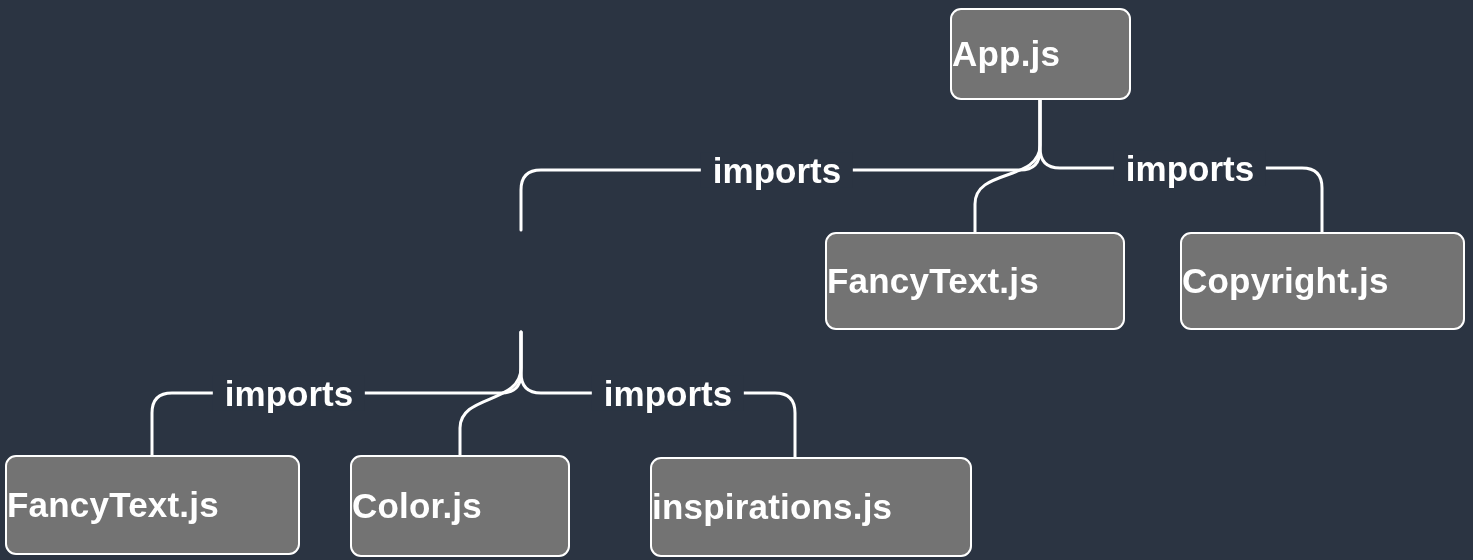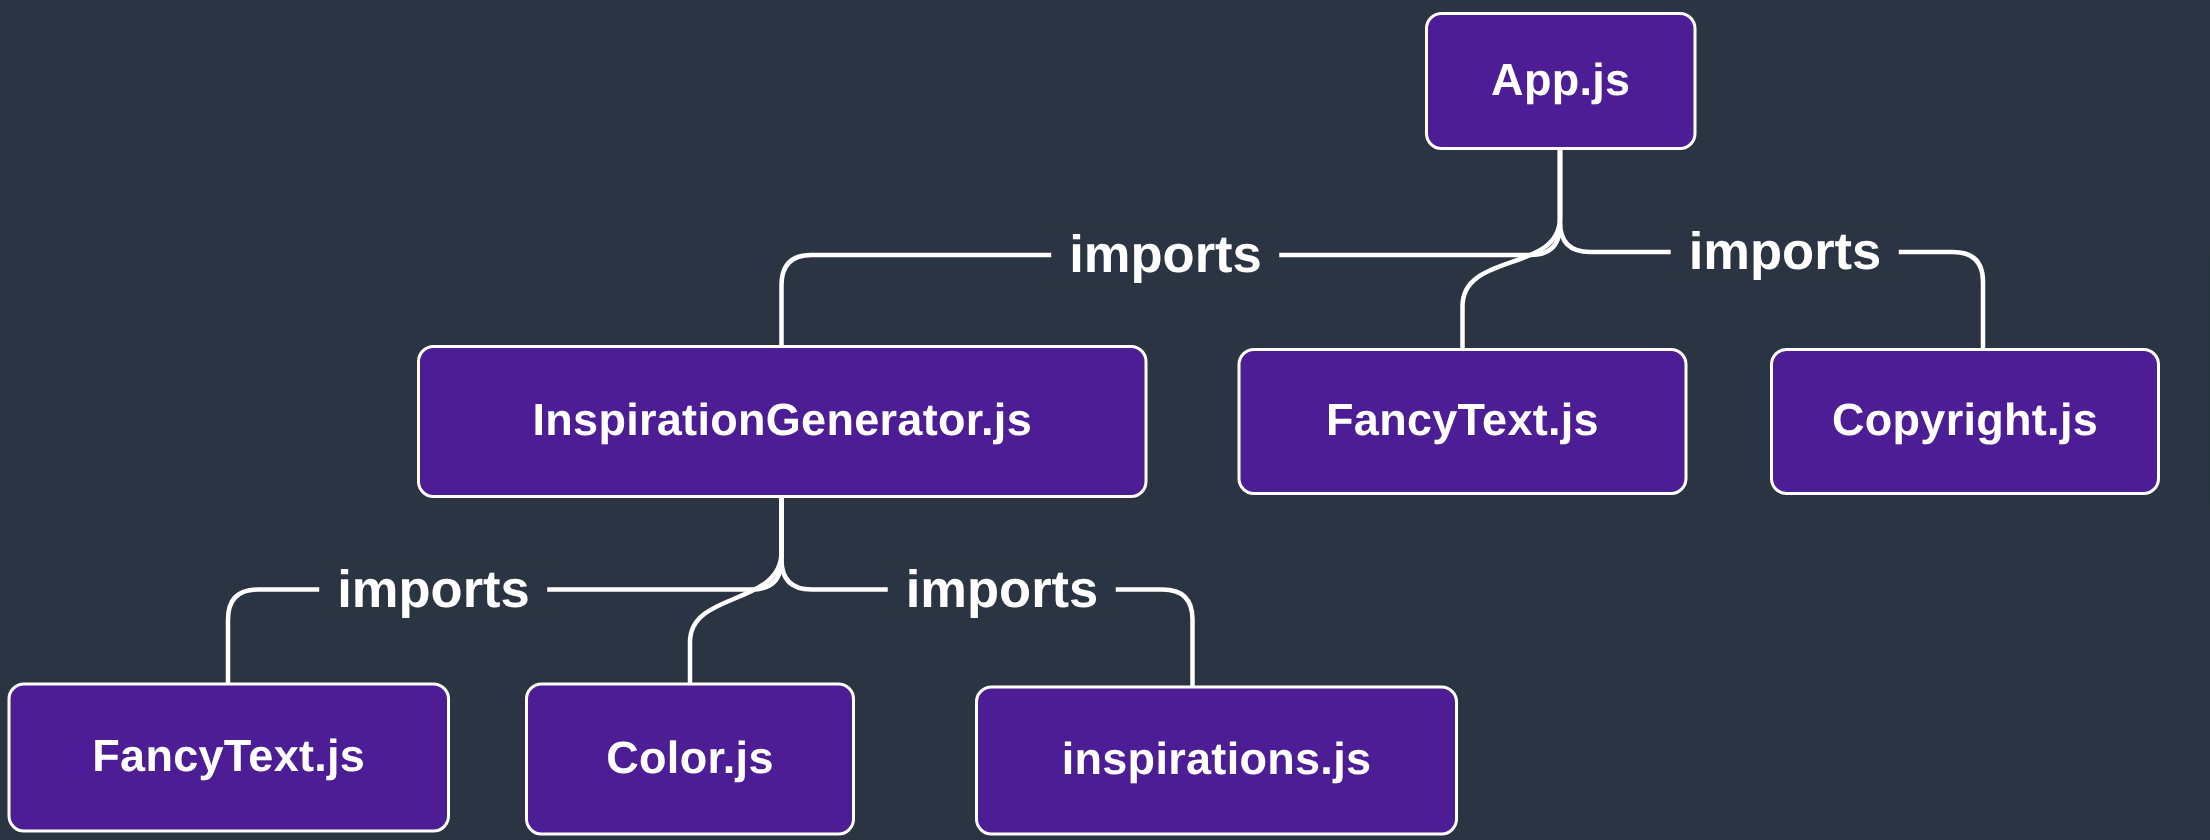--- a/index.html
+++ b/index.html
@@ -24,26 +24,25 @@
   .edges path {
     fill: none;
     stroke: #ffffff;
     stroke-width: 3;
     stroke-linecap: round;
   }
   .node {
     position: absolute;
     display: flex;
     align-items: center;
-    justify-content: center;
-    background: #4c1d95;
+    background: #737373;
     border: 2.5px solid #ffffff;
     border-radius: 11px;
     color: #ffffff;
-    font-size: 30px;
+    font-size: 35px;
     font-weight: 600;
     letter-spacing: 0.2px;
     box-sizing: border-box;
     white-space: nowrap;
   }
   .edge-label {
     position: absolute;
     transform: translate(-50%, -50%);
     background: #2b3442;
     color: #ffffff;
@@ -70,29 +69,26 @@
 
   <span class="edge-label" style="left:777px; top:170px;">imports</span>
   <span class="edge-label" style="left:1190px; top:168px;">imports</span>
   <span class="edge-label" style="left:289px; top:393px;">imports</span>
   <span class="edge-label" style="left:668px; top:393px;">imports</span>
 
   <div class="node" style="left:950px; top:8px; width:181px; height:92px;">
     <span>App.js</span>
   </div>
 
-  <div class="node" style="left:278px; top:230px; width:487px; height:102px;">
-    <span>InspirationGenerator.js</span>
-  </div>
 
   <div class="node" style="left:825px; top:232px; width:300px; height:98px;">
     <span>FancyText.js</span>
   </div>
 
-  <div class="node" style="left:1180px; top:232px; width:260px; height:98px;">
+  <div class="node" style="left:1180px; top:232px; width:285px; height:98px;">
     <span>Copyright.js</span>
   </div>
 
   <div class="node" style="left:5px; top:455px; width:295px; height:100px;">
     <span>FancyText.js</span>
   </div>
 
   <div class="node" style="left:650px; top:457px; width:322px; height:100px;">
     <span>inspirations.js</span>
   </div>

